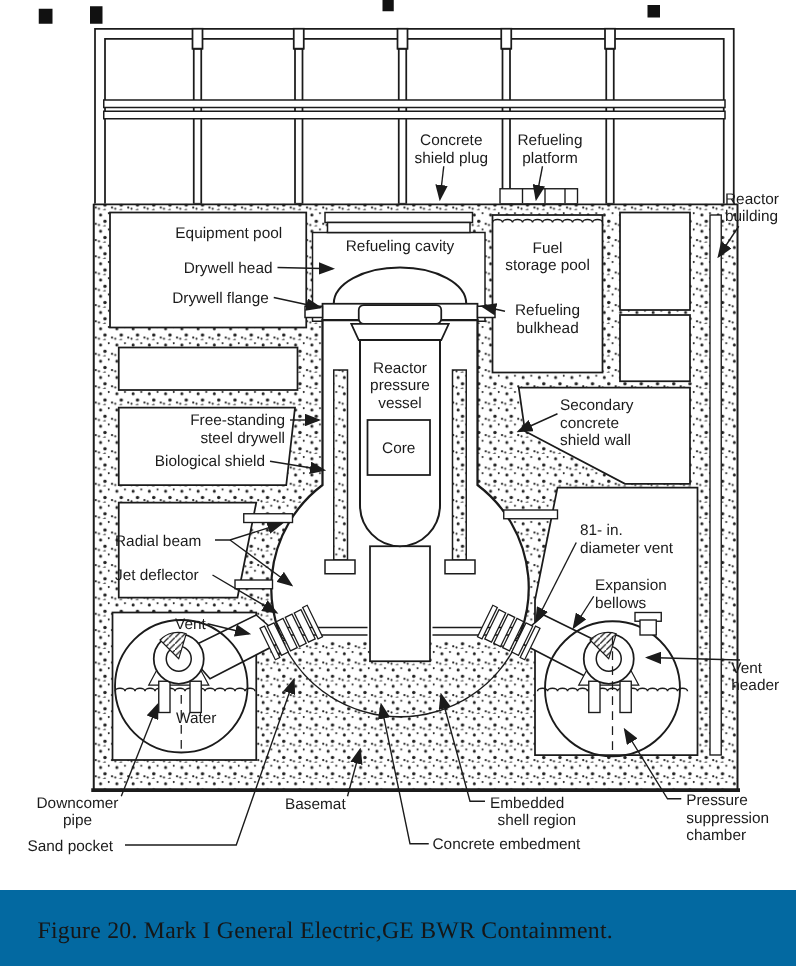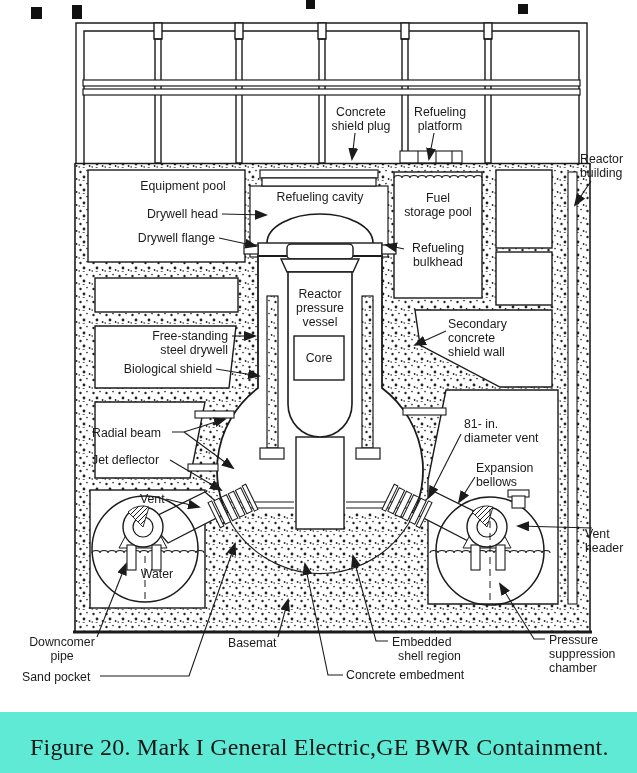--- a/index.html
+++ b/index.html
@@ -1,21 +1,21 @@
 <!DOCTYPE html>
 <html><head>
 <meta charset="utf-8">
 <style>
   html,body{margin:0;padding:0;background:#ffffff;}
-  #stage{position:relative;width:637px;height:773px;background:#5eead4;overflow:hidden;
+  #stage{position:relative;width:637px;height:773px;background:#0369a1;overflow:hidden;
          font-family:"Liberation Sans", sans-serif;}
   svg{position:absolute;left:0;top:0;}
   svg text{font-family:"Liberation Sans", sans-serif;font-size:12.3px;fill:#1b1b1b;}
   #caption{position:absolute;left:30px;top:734px;width:590px;
-           font-family:"Liberation Serif", serif;font-size:24px;color:#161616;
+           font-family:"Liberation Serif", serif;font-size:19px;color:#161616;
            letter-spacing:.2px;}
 </style>
 </head>
 <body>
 
 <div id="stage">
 <svg width="637" height="712" viewBox="0 0 637 712">
   <defs>
     <marker id="ah" markerWidth="13" markerHeight="10" refX="11" refY="5" orient="auto" markerUnits="userSpaceOnUse">
       <path d="M0,0 L13,5 L0,10 Z" fill="#1b1b1b"></path>

